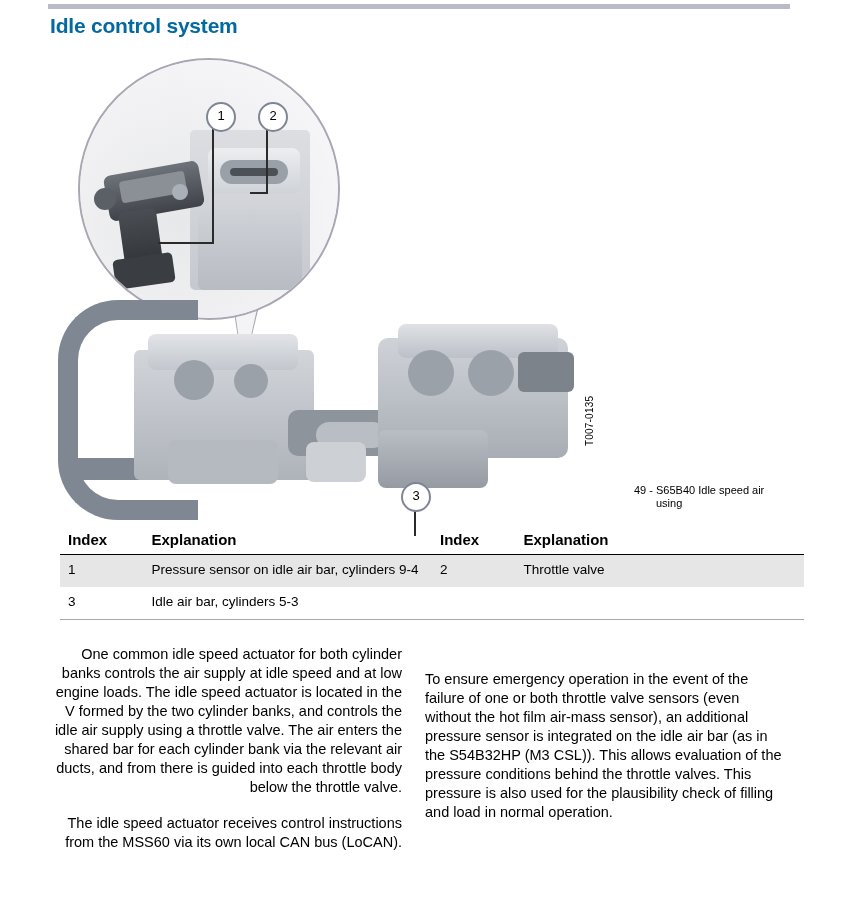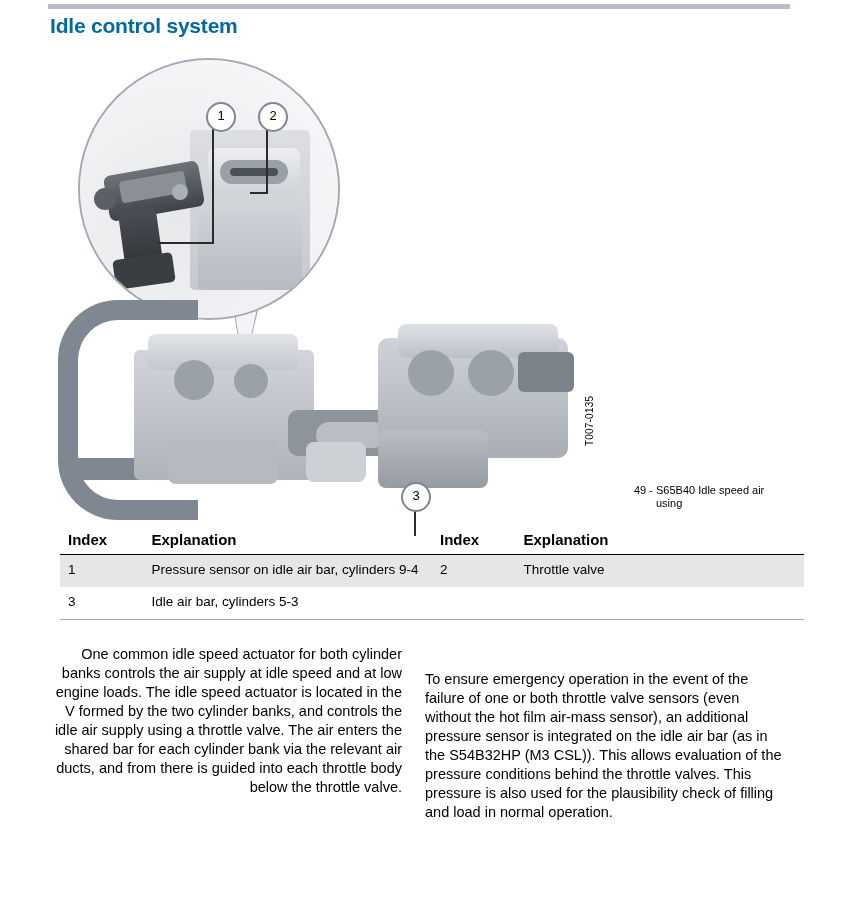--- a/index.html
+++ b/index.html
@@ -321,19 +321,20 @@
         <td>3</td>
         <td>Idle air bar, cylinders 5-3</td>
         <td></td>
         <td></td>
       </tr>
     </tbody>
   </table>
 
   <div class="body-col col-left">
     <p>One common idle speed actuator for both cylinder banks controls the air supply at idle speed and at low engine loads. The idle speed actuator is located in the V formed by the two cylinder banks, and controls the idle air supply using a throttle valve. The air enters the shared bar for each cylinder bank via the relevant air ducts, and from there is guided into each throttle body below the throttle valve.</p>
+    <p>The idle speed actuator receives control instructions from the MSS60 via its own local CAN bus (LoCAN).</p>
   </div>
 
   <div class="body-col col-right">
     <p>To ensure emergency operation in the event of the failure of one or both throttle valve sensors (even without the hot film air-mass sensor), an additional pressure sensor is integrated on the idle air bar (as in the S54B32HP (M3 CSL)). This allows evaluation of the pressure conditions behind the throttle valves. This pressure is also used for the plausibility check of filling and load in normal operation.</p>
   </div>
 
 </div>
 
 </body></html>

